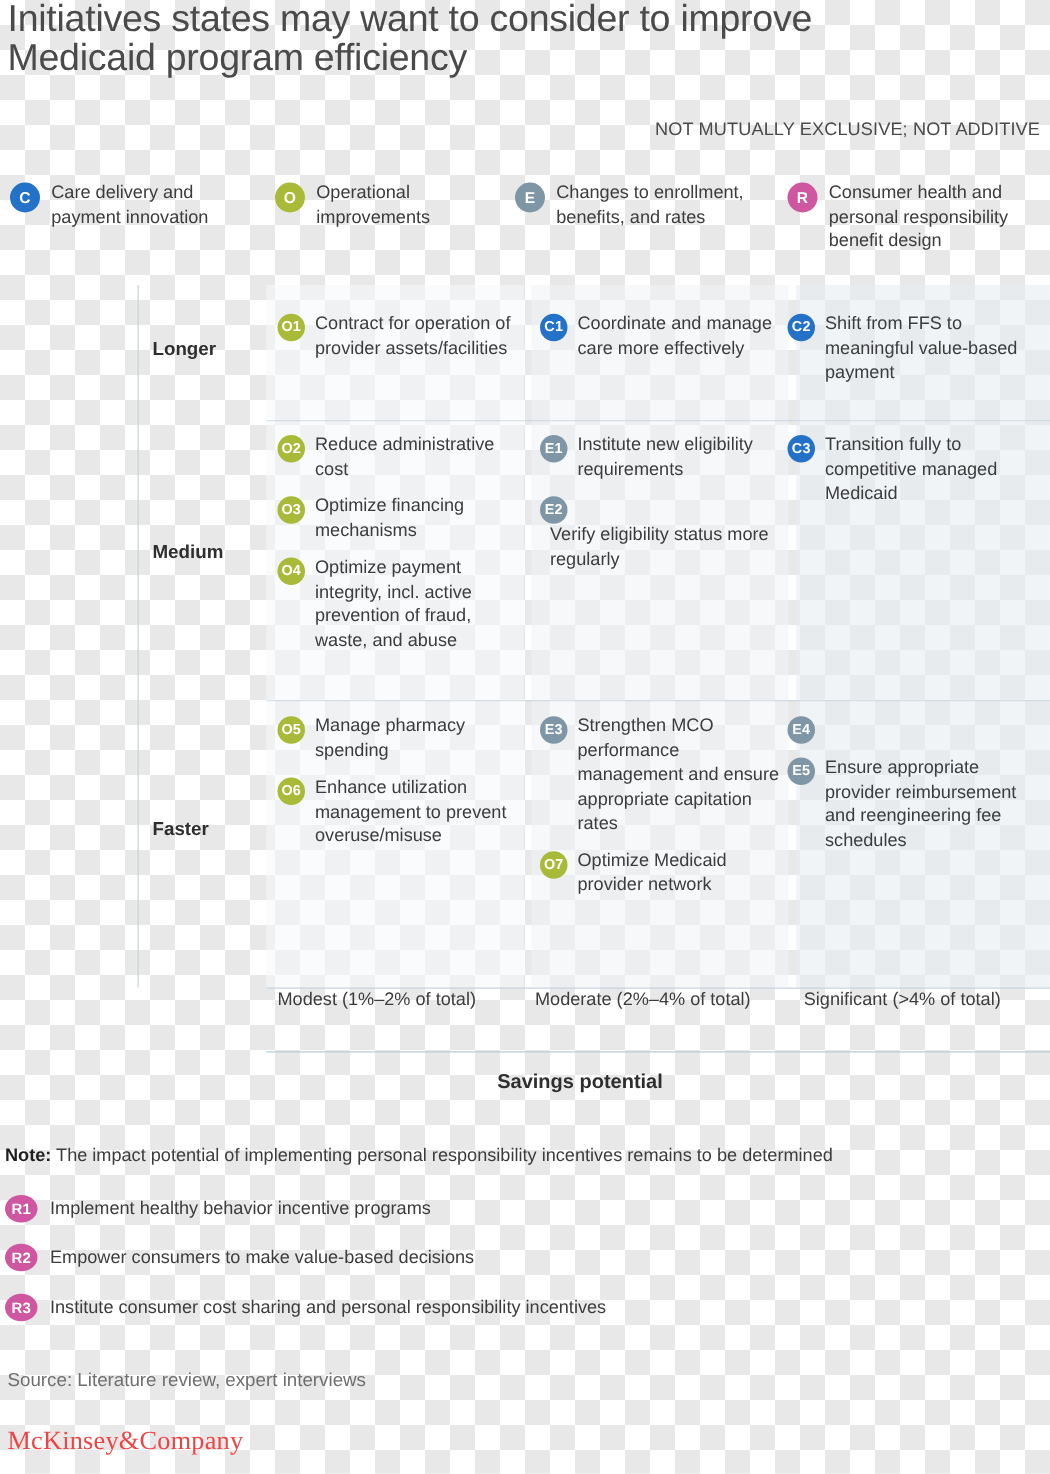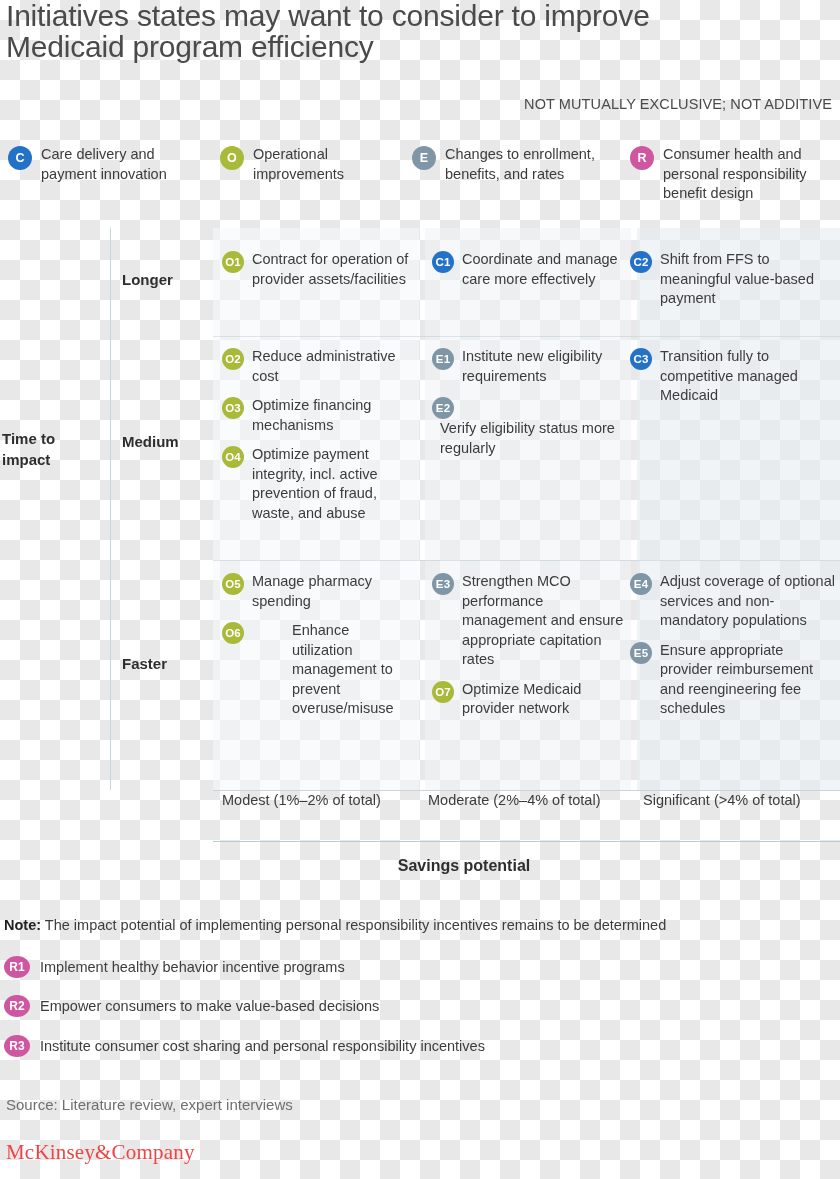--- a/index.html
+++ b/index.html
@@ -147,21 +147,20 @@
   <div class="band b2"></div>
   <div class="band b3"></div>
 
   <div class="rowline" style="top:108px;"></div>
   <div class="rowline" style="top:332px;"></div>
 
   <div class="vaxis"></div>
   <div class="haxis"></div>
   <div class="haxis2"></div>
 
-  <div class="axis-title" style="top:200px;">Time to impact</div>
   <div class="rowlabel" style="top:43px;">Longer</div>
   <div class="rowlabel" style="top:205px;">Medium</div>
   <div class="rowlabel" style="top:427px;">Faster</div>
 
   <div class="cell" style="left:222px;top:22px;width:196px;">
     <div class="item">
       <span class="badge c-olive">O1</span>
       <span class="txt">Contract for operation of provider assets/facilities</span>
     </div>
   </div>
@@ -207,39 +206,38 @@
       <span class="badge c-blue">C3</span>
       <span class="txt">Transition fully to competitive managed Medicaid</span>
     </div>
   </div>
 
   <div class="cell" style="left:222px;top:344px;width:190px;">
     <div class="item">
       <span class="badge c-olive">O5</span>
       <span class="txt">Manage pharmacy spending</span>
     </div>
-    <div class="item" style="margin-top:10px;gap:40px;">
+    <div class="item" style="margin-top:10px;">
       <span class="badge c-olive">O6</span>
       <span class="txt">Enhance utilization management to prevent overuse/misuse</span>
     </div>
   </div>
   <div class="cell" style="left:432px;top:344px;width:196px;">
     <div class="item">
       <span class="badge c-slate">E3</span>
       <span class="txt">Strengthen MCO performance management and ensure appropriate capitation rates</span>
     </div>
     <div class="item" style="margin-top:10px;">
       <span class="badge c-olive">O7</span>
       <span class="txt">Optimize Medicaid provider network</span>
     </div>
   </div>
   <div class="cell" style="left:630px;top:344px;width:205px;">
     <div class="item">
       <span class="badge c-slate">E4</span>
-      <span class="txt">Adjust coverage of optional services and non-mandatory populations</span>
     </div>
     <div class="item" style="margin-top:10px;">
       <span class="badge c-slate">E5</span>
       <span class="txt">Ensure appropriate provider reimbursement and reengineering fee schedules</span>
     </div>
   </div>
 </div>
 
 <div class="collabel" style="left:222px;">Modest (1%–2% of total)</div>
 <div class="collabel" style="left:428px;">Moderate (2%–4% of total)</div>

